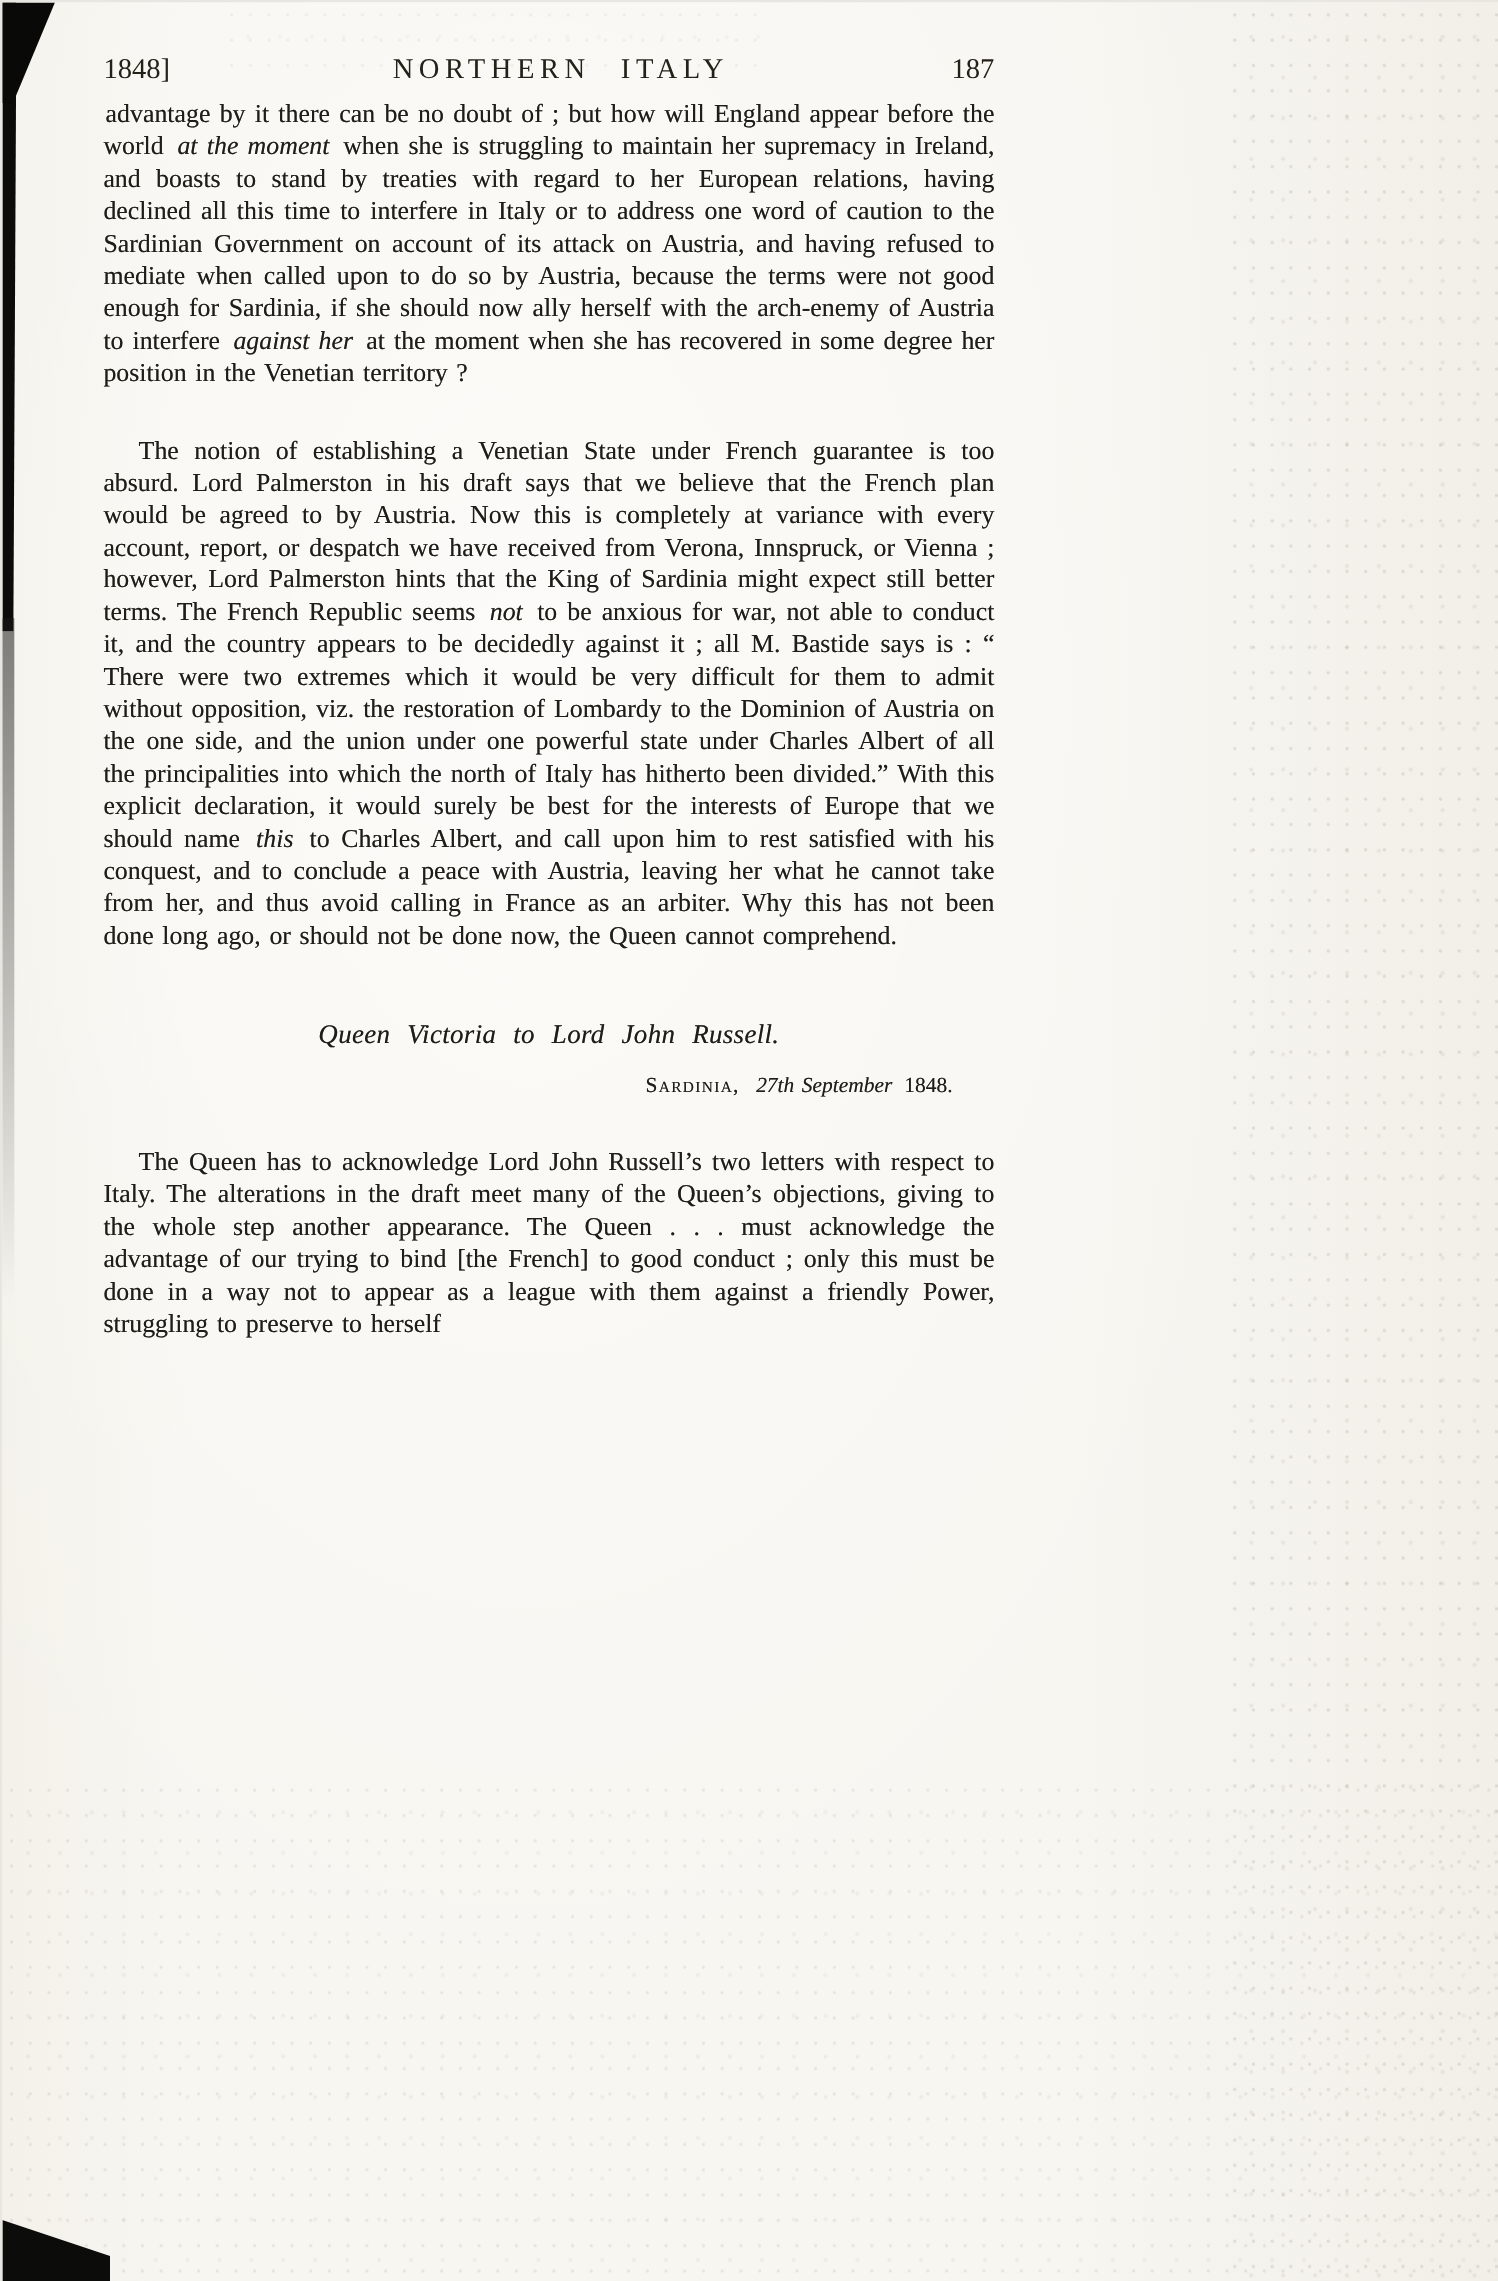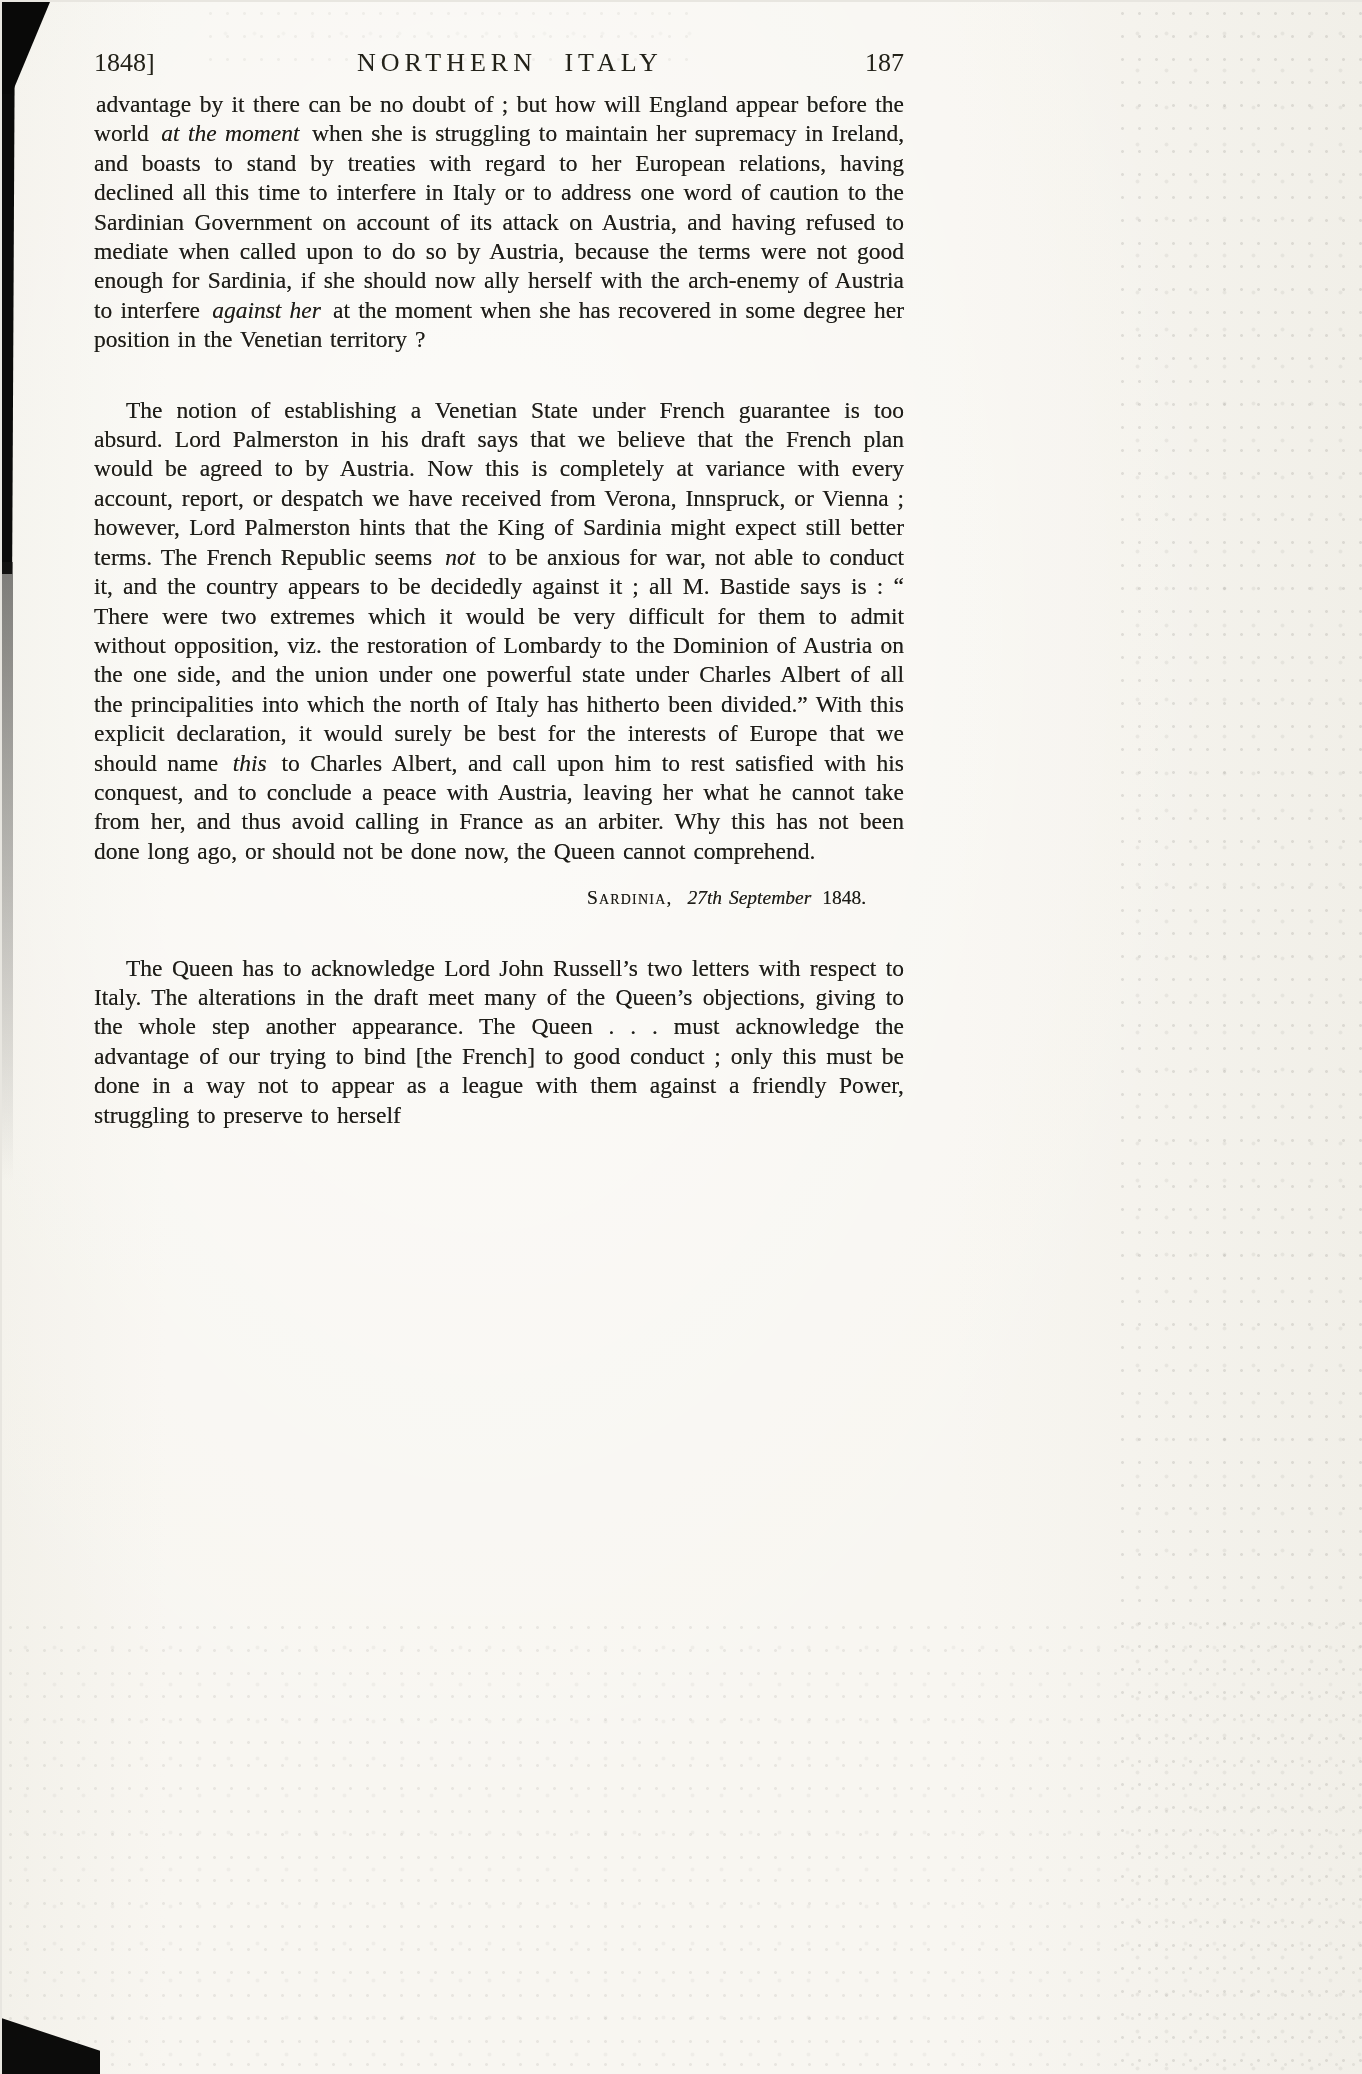--- a/index.html
+++ b/index.html
@@ -87,17 +87,18 @@
 
   <header class="running-head">
     <span class="head-left">1848]</span>
     <span class="head-center">NORTHERN ITALY</span>
     <span class="head-right">187</span>
   </header>
 
   <main class="text-block" id="content">
       <p class="para"><span>advantage by it there can be no doubt of ; but how will England appear before the world </span><em>at the moment</em><span> when she is struggling to maintain her supremacy in Ireland, and boasts to stand by treaties with regard to her European relations, having declined all this time to interfere in Italy or to address one word of caution to the Sardinian Government on account of its attack on Austria, and having refused to mediate when called upon to do so by Austria, because the terms were not good enough for Sardinia, if she should now ally herself with the arch-enemy of Austria to interfere </span><em>against her</em><span> at the moment when she has recovered in some degree her position in the Venetian territory ?</span></p>
       <p class="para indent"><span>The notion of establishing a Venetian State under French guarantee is too absurd. Lord Palmerston in his draft says that we believe that the French plan would be agreed to by Austria. Now this is completely at variance with every account, report, or despatch we have received from Verona, Innspruck, or Vienna ; however, Lord Palmerston hints that the King of Sardinia might expect still better terms. The French Republic seems </span><em>not</em><span> to be anxious for war, not able to conduct it, and the country appears to be decidedly against it ; all M. Bastide says is : “ There were two extremes which it would be very difficult for them to admit without opposition, viz. the restoration of Lombardy to the Dominion of Austria on the one side, and the union under one powerful state under Charles Albert of all the principalities into which the north of Italy has hitherto been divided.” With this explicit declaration, it would surely be best for the interests of Europe that we should name </span><em>this</em><span> to Charles Albert, and call upon him to rest satisfied with his conquest, and to conclude a peace with Austria, leaving her what he cannot take from her, and thus avoid calling in France as an arbiter. Why this has not been done long ago, or should not be done now, the Queen cannot comprehend.</span></p>
+      <div class="letter-heading">Queen Victoria to Lord John Russell.</div>
       <div class="dateline"><span class="smallcaps">Sardinia,</span><span> </span><em>27th September</em><span> 1848.</span></div>
       <p class="para indent"><span>The Queen has to acknowledge Lord John Russell’s two letters with respect to Italy. The alterations in the draft meet many of the Queen’s objections, giving to the whole step another appearance. The Queen . . . must acknowledge the advantage of our trying to bind [the French] to good conduct ; only this must be done in a way not to appear as a league with them against a friendly Power, struggling to preserve to herself</span></p>
     </main>
 
 </div>
 
 </body></html>

